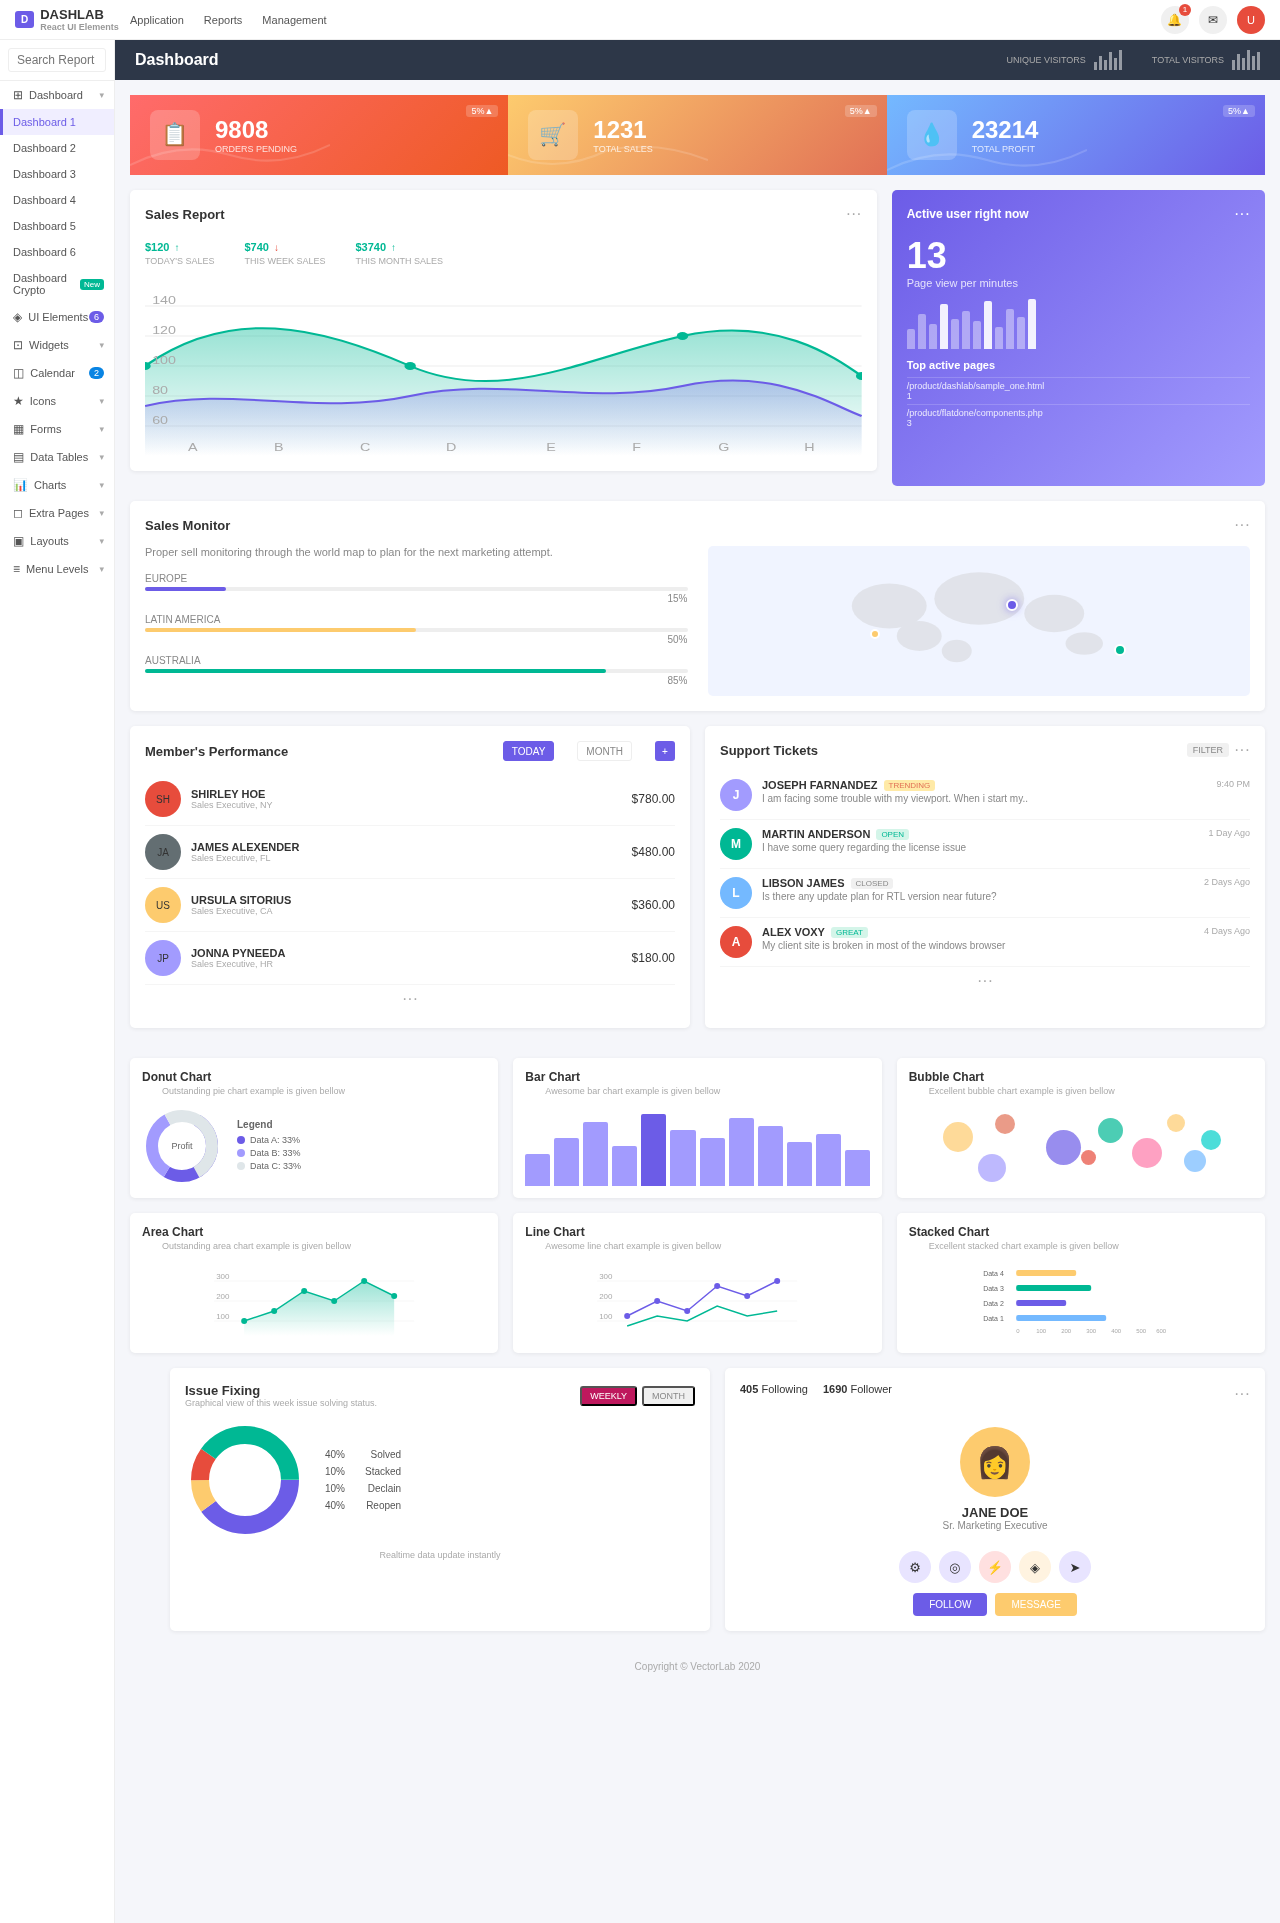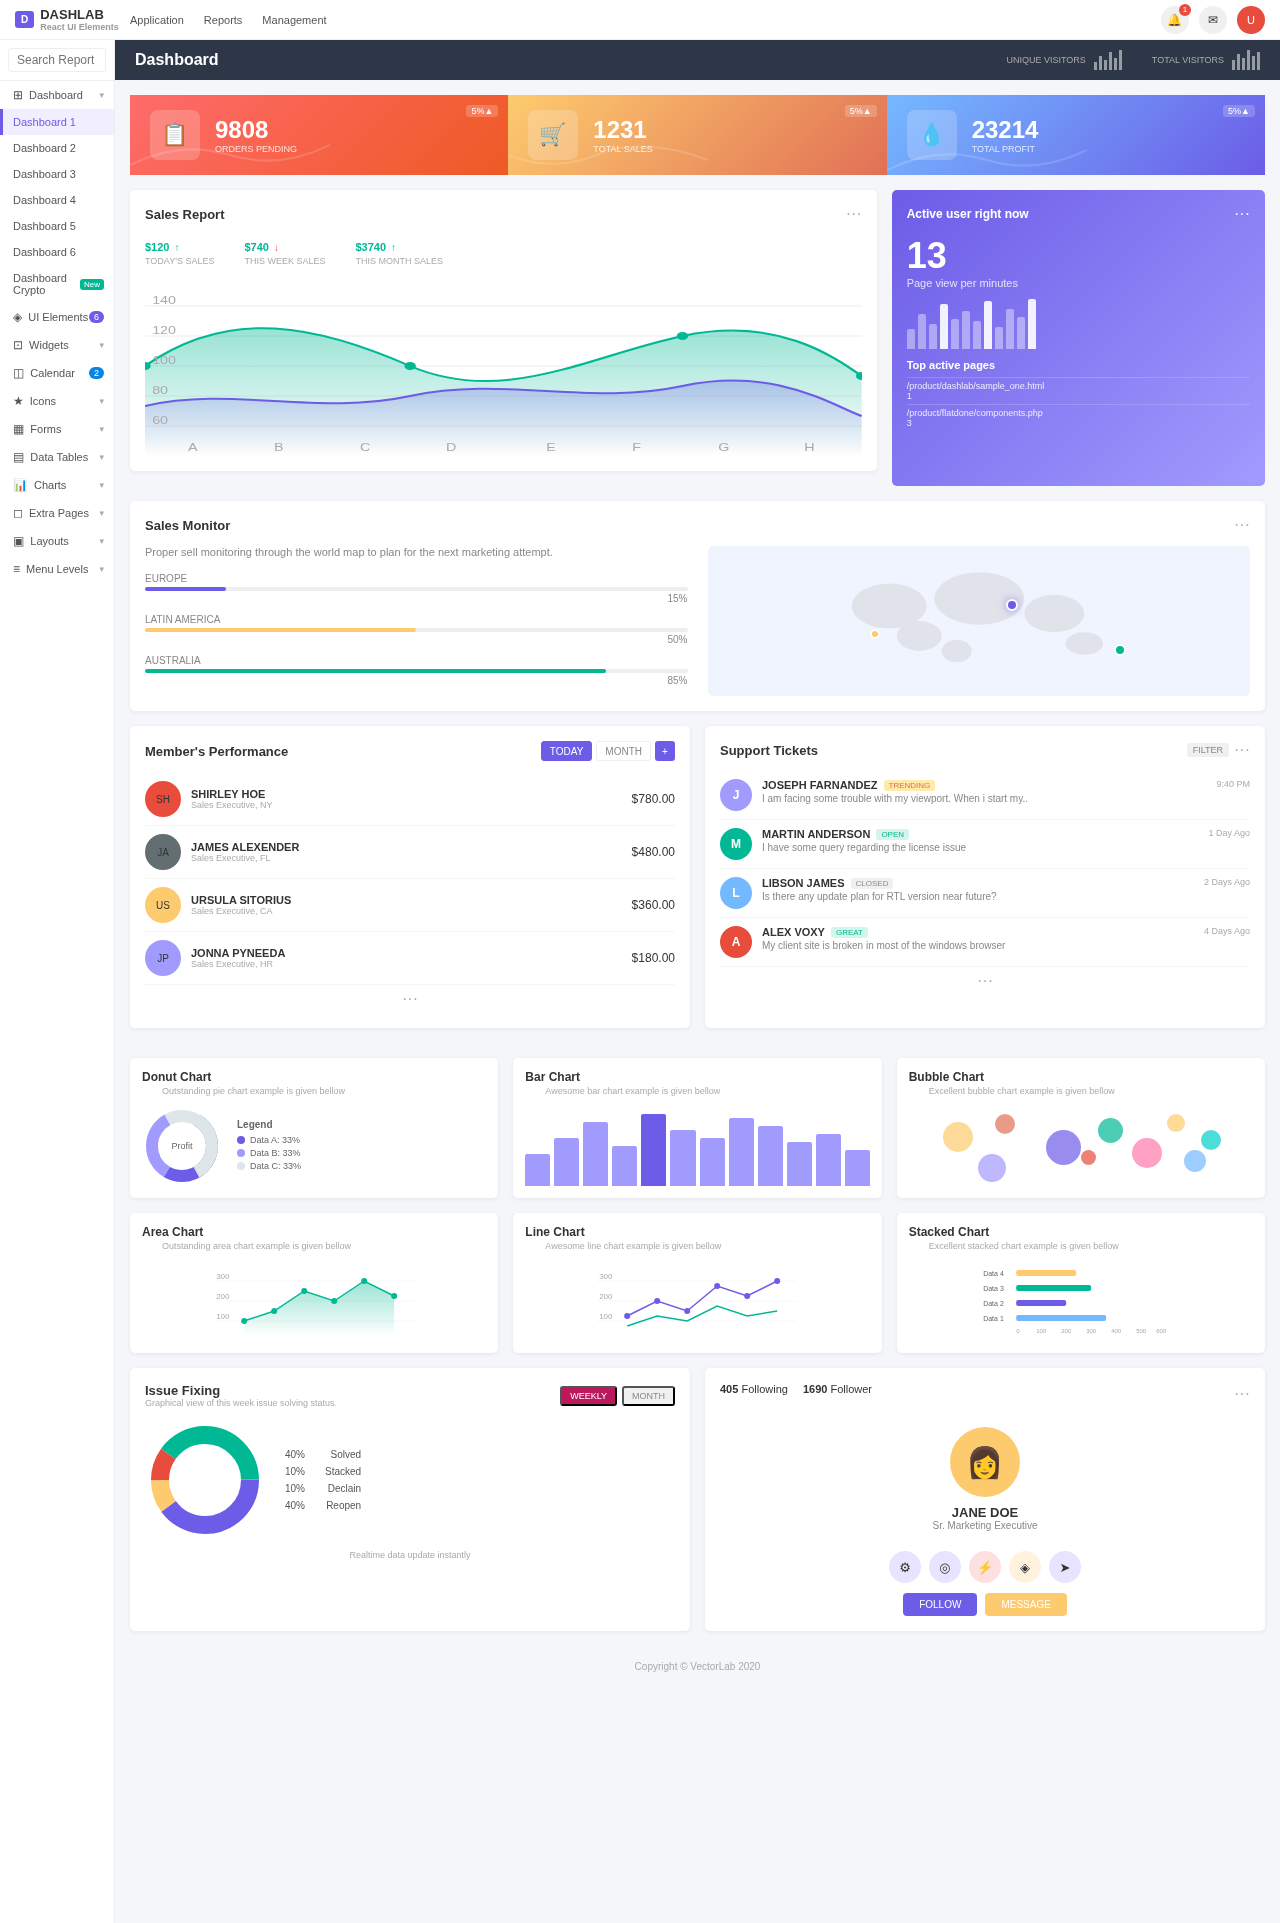--- a/index.html
+++ b/index.html
@@ -97,21 +97,21 @@
     .world-map { background: #f0f4ff; border-radius: 5px; height: 150px; display: flex; align-items: center; justify-content: center; position: relative; overflow: hidden; }
 
     
     .two-col { display: grid; grid-template-columns: 1fr 1fr; gap: 15px; margin-bottom: 15px; }
     .member-item { display: flex; align-items: center; justify-content: space-between; padding: 8px 0; border-bottom: 1px solid #f5f5f5; }
     .member-avatar { width: 36px; height: 36px; border-radius: 50%; display: flex; align-items: center; justify-content: center; font-size: 14px; margin-right: 10px; }
     .member-info { flex: 1; }
     .member-name { font-size: 11px; font-weight: 600; }
     .member-role { font-size: 9px; color: #aaa; }
     .member-amount { font-size: 12px; color: #333; }
-    .members-tabs { display: flex; gap: 4px; }
+    .members-tabs { display: flex; gap: 23px; }
     .tab-btn { padding: 3px 8px; border-radius: 3px; font-size: 10px; cursor: pointer; border: 1px solid #eee; background: #fff; color: #888; }
     .tab-btn.active { background: #6c5ce7; color: #fff; border-color: #6c5ce7; }
     .tab-icon { width: 20px; height: 20px; background: #6c5ce7; color: #fff; border-radius: 3px; display: flex; align-items: center; justify-content: center; font-size: 10px; cursor: pointer; }
 
     
     .ticket-item { display: flex; gap: 10px; padding: 8px 0; border-bottom: 1px solid #f5f5f5; }
     .ticket-avatar { width: 32px; height: 32px; border-radius: 50%; display: flex; align-items: center; justify-content: center; font-size: 12px; font-weight: bold; color: #fff; flex-shrink: 0; }
     .ticket-info { flex: 1; }
     .ticket-header { display: flex; align-items: center; gap: 6px; margin-bottom: 2px; }
     .ticket-name { font-size: 11px; font-weight: 600; }
@@ -143,21 +143,21 @@
     .bar-col.highlight { background: #6c5ce7; }
 
     
     .bubble-area { height: 80px; position: relative; overflow: hidden; }
     .bubble { position: absolute; border-radius: 50%; opacity: 0.7; }
 
     
     .small-chart { height: 80px; }
 
     
-    .issue-row { display: grid; grid-template-columns: 1fr 1fr; gap: 15px; margin-bottom: 15px; }
+    .issue-row { display: grid; grid-template-columns: 1fr 1fr; gap: 15px; margin-bottom: 15px; margin-left: 40px; }
     .issue-panel { background: #fff; border-radius: 5px; padding: 15px; box-shadow: 0 1px 4px rgba(0,0,0,0.07); }
     .issue-tabs { display: flex; gap: 5px; }
     .issue-tab { padding: 3px 8px; border-radius: 3px; font-size: 9px; cursor: pointer; }
     .issue-tab.active { background: #be185d; color: #fff; }
     .issue-tab.inactive { background: #f0f0f0; color: #888; }
     .issue-chart-area { display: flex; gap: 20px; align-items: center; margin-top: 10px; }
     .issue-legend { font-size: 10px; color: #555; }
     .issue-legend-item { display: flex; justify-content: space-between; gap: 20px; padding: 3px 0; }
 
     

